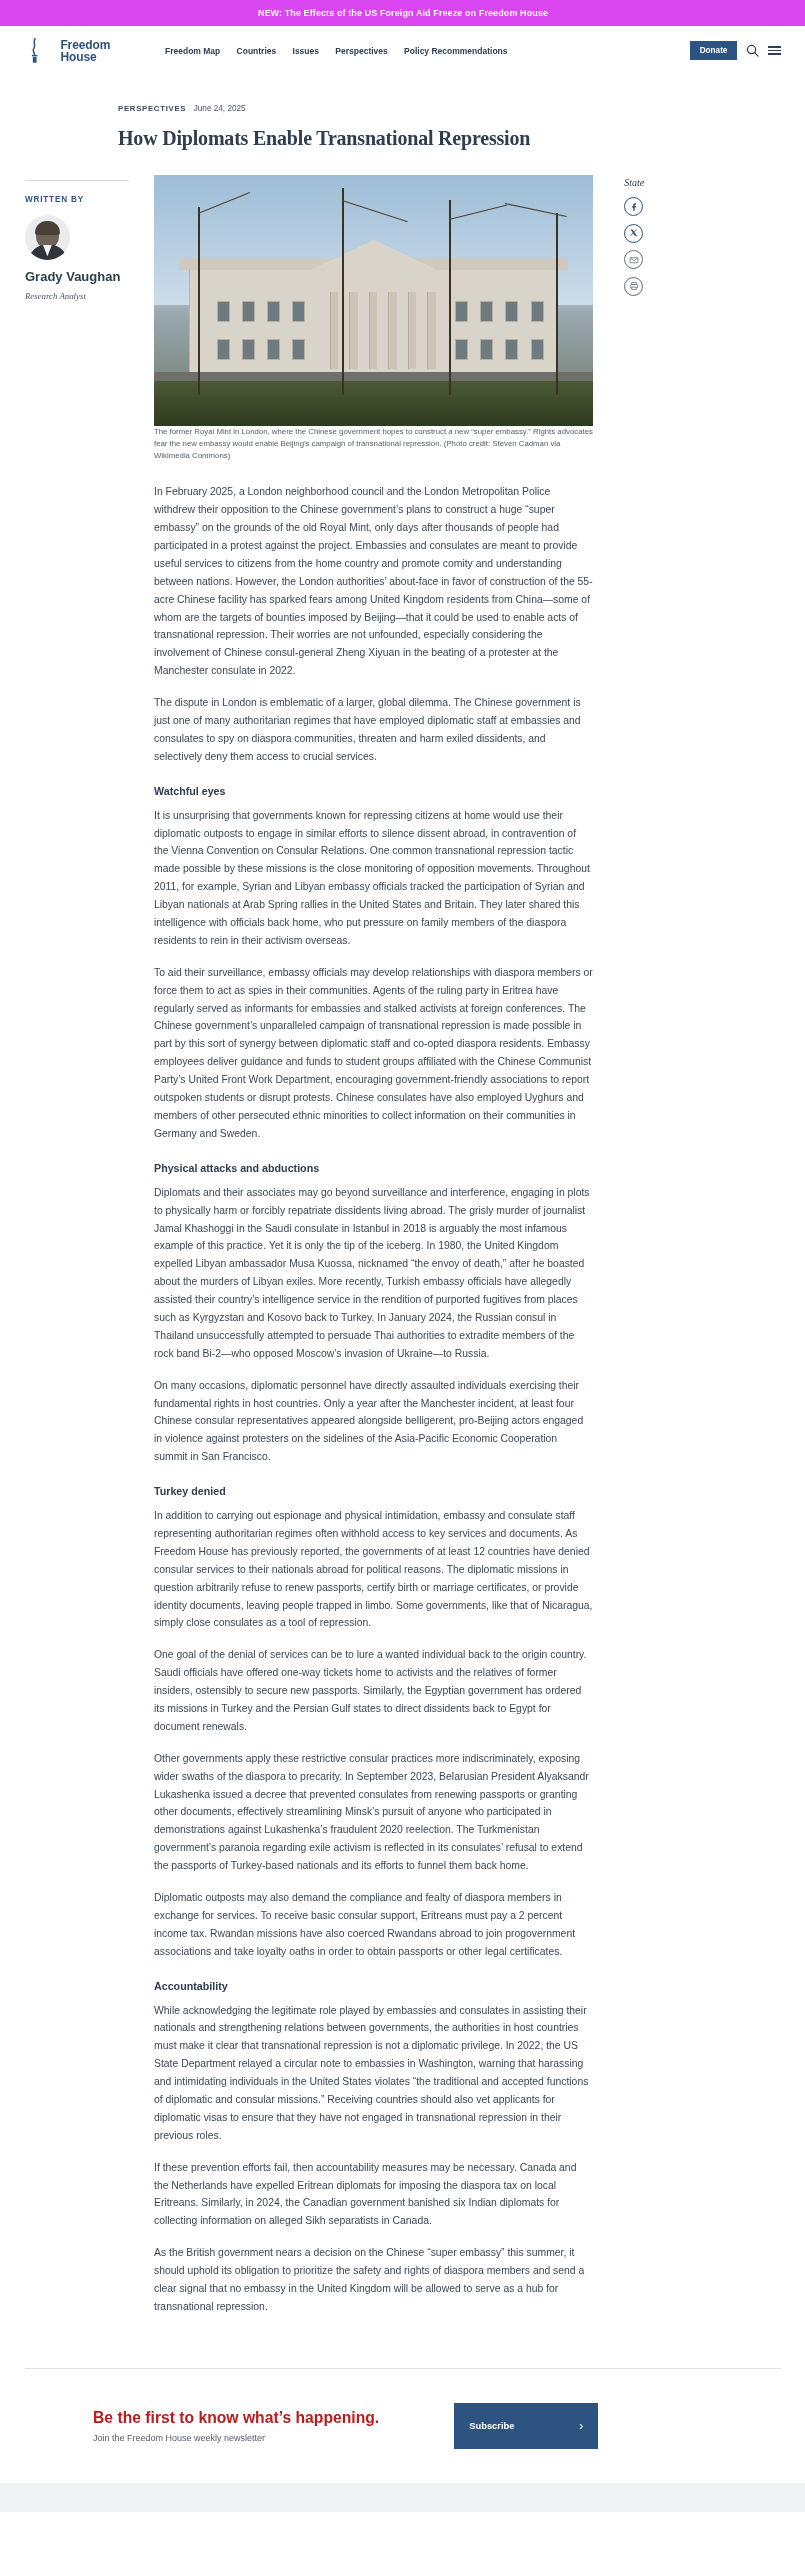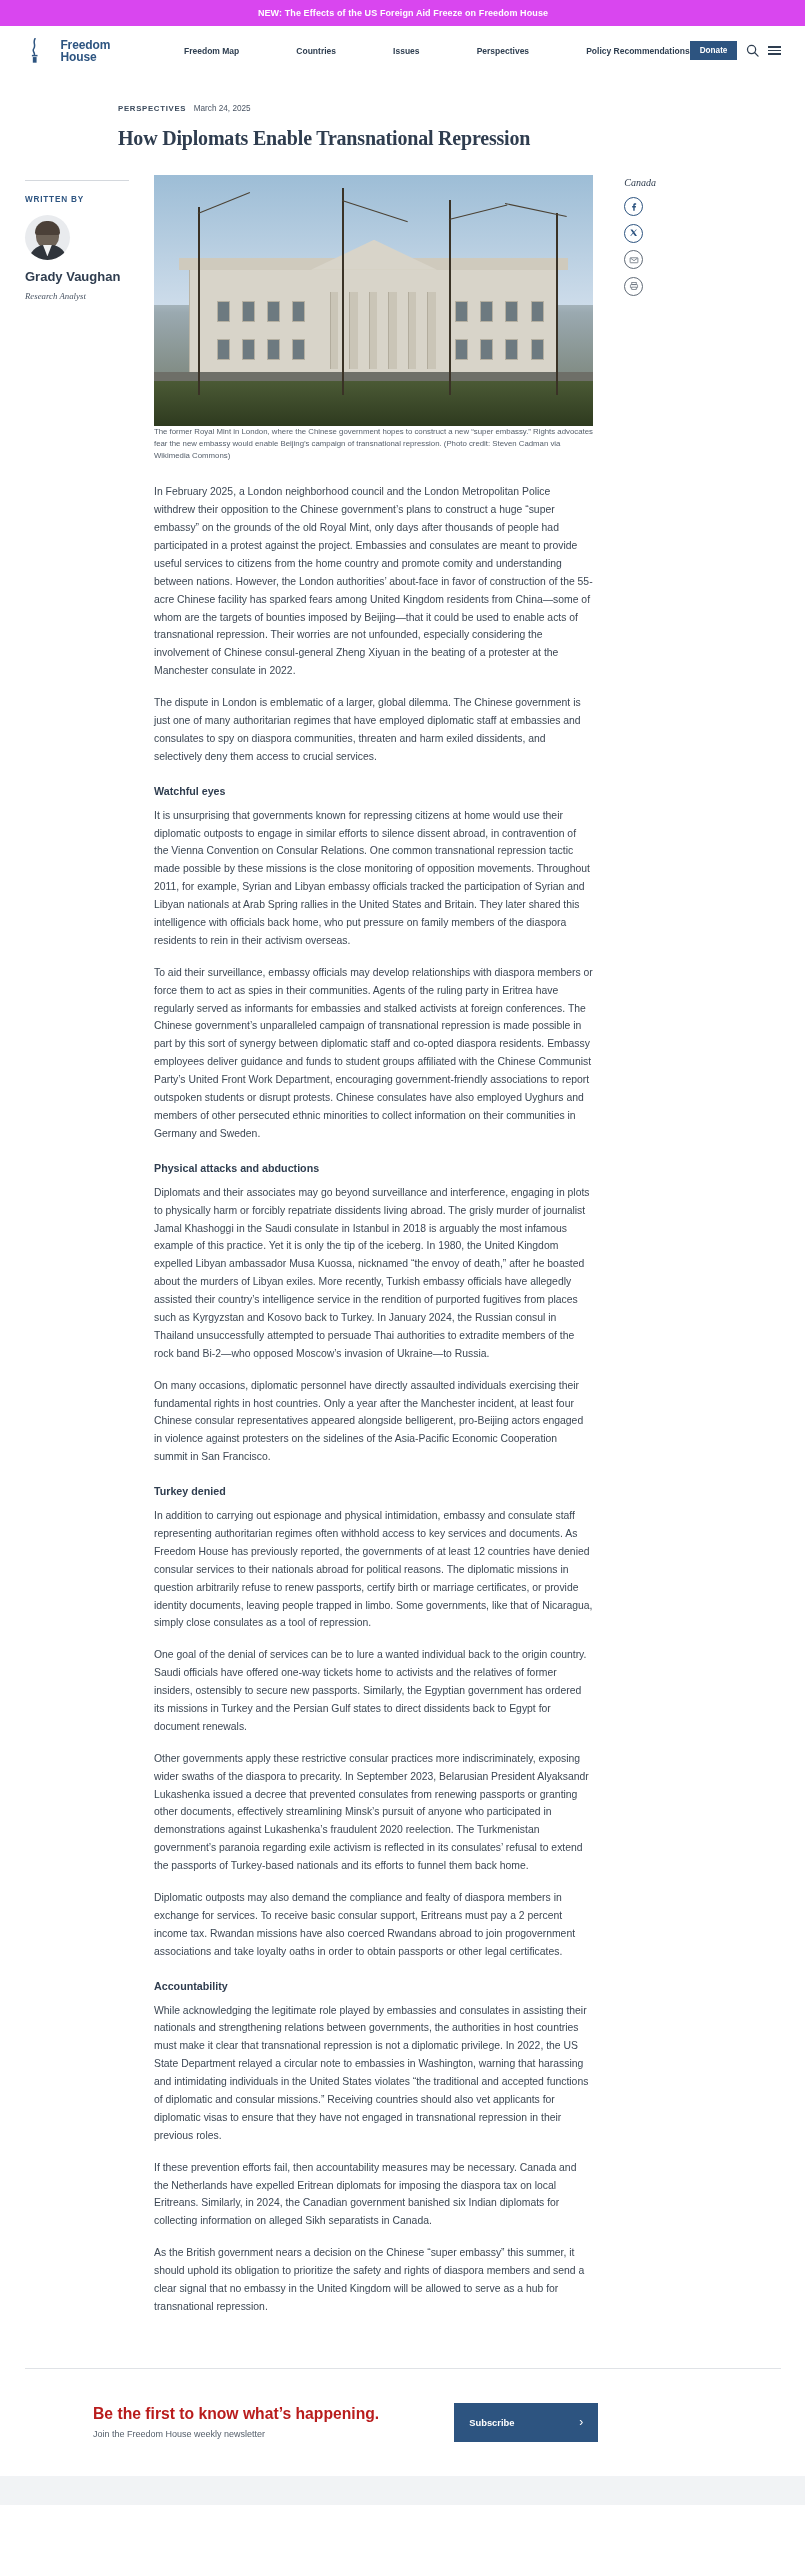--- a/index.html
+++ b/index.html
@@ -42,22 +42,21 @@
     font-weight: 700;
     font-size: 12px;
     line-height: 12px;
     letter-spacing: -0.1px;
   }
   .main-nav {
     display: flex;
     align-items: center;
     gap: 16.3px;
     flex: 1;
-    margin-left: 27px;
-    justify-content: space-between;
+    margin-left: 8px;
   }
   .main-nav a {
     font-size: 8.5px;
     color: #2e3e50;
     font-weight: 600;
     white-space: nowrap;
   }
   .header-right { display: flex; align-items: center; gap: 8.8px; justify-content: flex-end; }
   .donate-btn {
     background: #2d5480;
@@ -232,21 +231,21 @@
     font-weight: 700;
     color: #b91c1c;
     margin-bottom: 6.3px;
   }
   .nl-sub { font-size: 9px; color: #56606c; }
   .subscribe-btn {
     background: #2d5480;
     color: #fff;
     border: none;
     width: 144px;
-    height: 39px;
+    height: 46px;
     font-size: 9.4px;
     font-weight: 700;
     display: flex;
     align-items: center;
     justify-content: space-between;
     padding: 8px 15px;
     cursor: pointer;
   }
   .subscribe-btn .chev { font-size: 12px; font-weight: 400; }
 
@@ -298,21 +297,21 @@
           <span></span>
         </span>
     </button>
   </div>
 </header>
 
 <div class="wrap">
   <div class="article-head">
     <div class="eyebrow-row">
       <a href="#" class="eyebrow">PERSPECTIVES</a>
-      <span class="pub-date">March 24, 2025</span>
+      <span class="pub-date">June 24, 2025</span>
     </div>
     <h1 class="article-title">How Diplomats Enable Transnational Repression</h1>
   </div>
 
   <div class="article-grid">
 
     <aside class="author-rail">
       <div class="rail-rule"></div>
       <div class="written-by">WRITTEN BY</div>
       <div class="avatar">
@@ -389,21 +388,21 @@
         <p>Diplomatic outposts may also demand the compliance and fealty of diaspora members in exchange for services. To receive basic consular support, Eritreans must pay a 2 percent income tax. Rwandan missions have also coerced Rwandans abroad to join progovernment associations and take loyalty oaths in order to obtain passports or other legal certificates.</p>
 
         <h2>Accountability</h2>
         <p>While acknowledging the legitimate role played by embassies and consulates in assisting their nationals and strengthening relations between governments, the authorities in host countries must make it clear that transnational repression is not a diplomatic privilege. In 2022, the US State Department relayed a circular note to embassies in Washington, warning that harassing and intimidating individuals in the United States violates “the traditional and accepted functions of diplomatic and consular missions.” Receiving countries should also vet applicants for diplomatic visas to ensure that they have not engaged in transnational repression in their previous roles.</p>
         <p>If these prevention efforts fail, then accountability measures may be necessary. Canada and the Netherlands have expelled Eritrean diplomats for imposing the diaspora tax on local Eritreans. Similarly, in 2024, the Canadian government banished six Indian diplomats for collecting information on alleged Sikh separatists in Canada.</p>
         <p>As the British government nears a decision on the Chinese “super embassy” this summer, it should uphold its obligation to prioritize the safety and rights of diaspora members and send a clear signal that no embassy in the United Kingdom will be allowed to serve as a hub for transnational repression.</p>
       </div>
     </main>
 
     <aside class="share-rail">
-      <div class="share-label">Canada</div>
+      <div class="share-label">State</div>
       <div class="share-btns">
         <span class="share-circle">
           <svg width="10" height="10" viewBox="0 0 16 16">
               <path d="M10 4.2h1.4V2.1C11.1 2.05 10.4 2 9.6 2 7.9 2 6.8 3 6.8 4.9V6.4H5v2.4h1.8V14h2.3V8.8h1.8l.3-2.4H9.1V5.1c0-.6.2-.9.9-.9z" fill="#2d5480"></path>
             </svg>
         </span>
         <span class="share-circle">
           <svg width="9.4" height="9.4" viewBox="0 0 16 16">
               <path d="M2.4 2.5h3.3l3 4 3.3-4h1.3l-4 4.8 4.3 6.2h-3.3L7 9.2l-3.6 4.3H2.1l4.3-5.2L2.4 2.5z" fill="#2d5480"></path>
             </svg>

